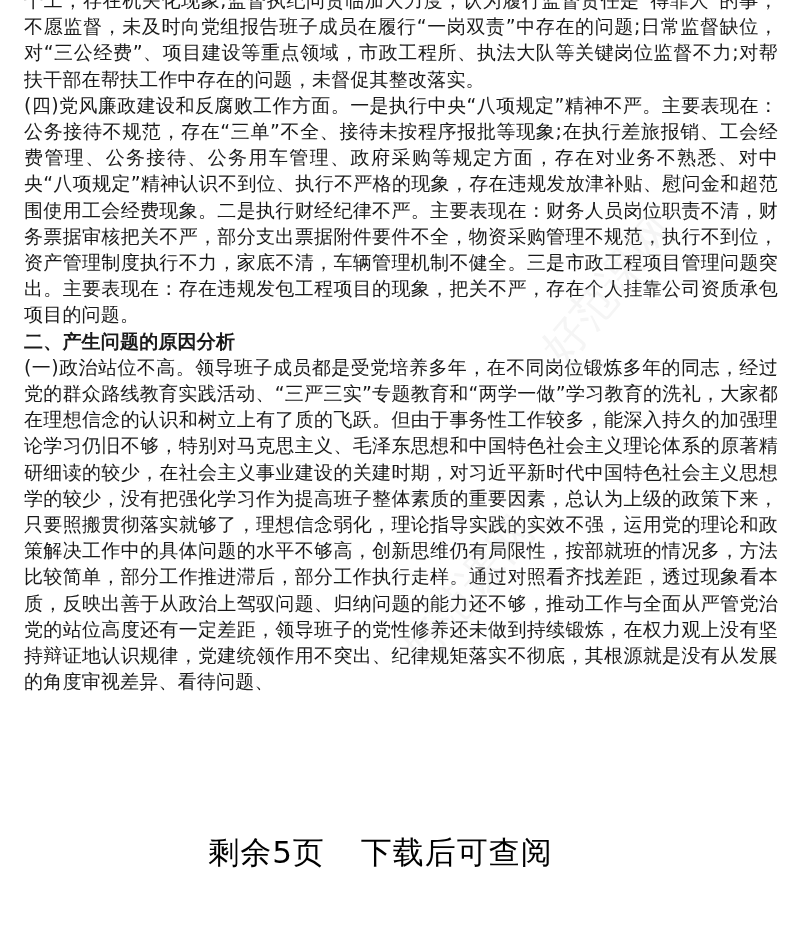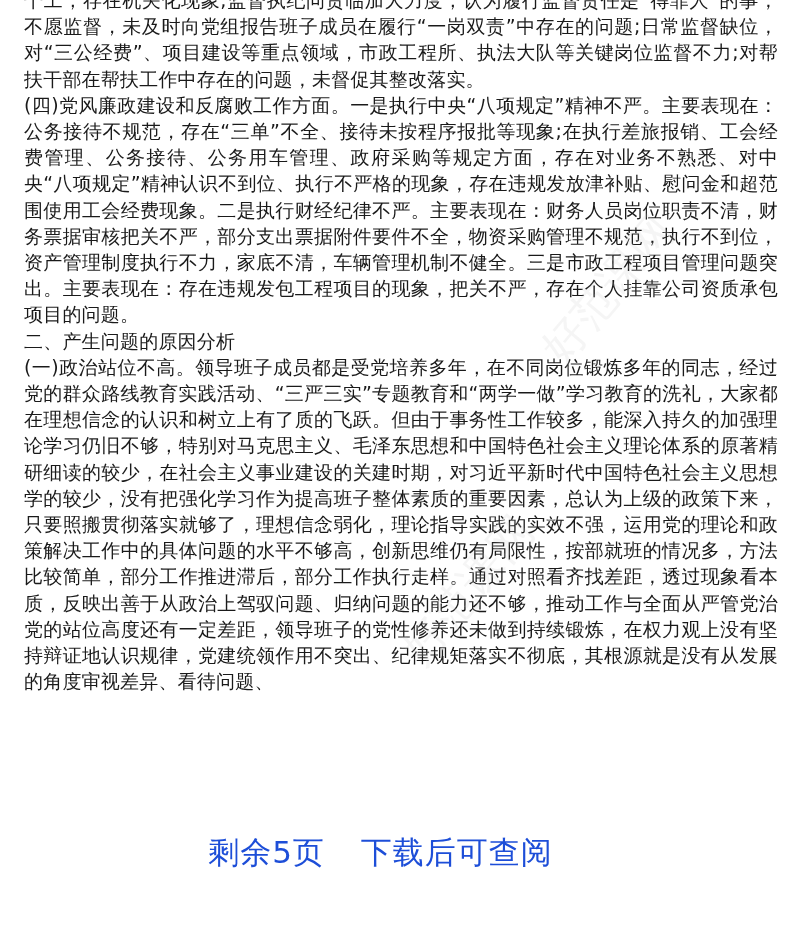--- a/index.html
+++ b/index.html
@@ -23,38 +23,38 @@
     font-size: 19px;
     line-height: 26.2px;
     letter-spacing: 0.2px;
     text-align: justify;
     text-justify: inter-character;
   }
   .doc p {
     margin: 0;
   }
   .doc .heading {
-    font-weight: normal;
+    font-weight: bold;
   }
   .watermark {
     position: absolute;
     color: rgba(200, 200, 200, 0.18);
     font-size: 44px;
     transform: rotate(-50deg);
     pointer-events: none;
     white-space: nowrap;
   }
   .remaining {
     position: absolute;
     left: 0;
     top: 832px;
     width: 761px;
     text-align: center;
     font-size: 31px;
-    color: #1d4ed8;
+    color: #000000;
     letter-spacing: 1px;
   }
   .remaining .gap {
     display: inline-block;
     width: 36px;
   }
 </style>
 </head>
 <body>
 

